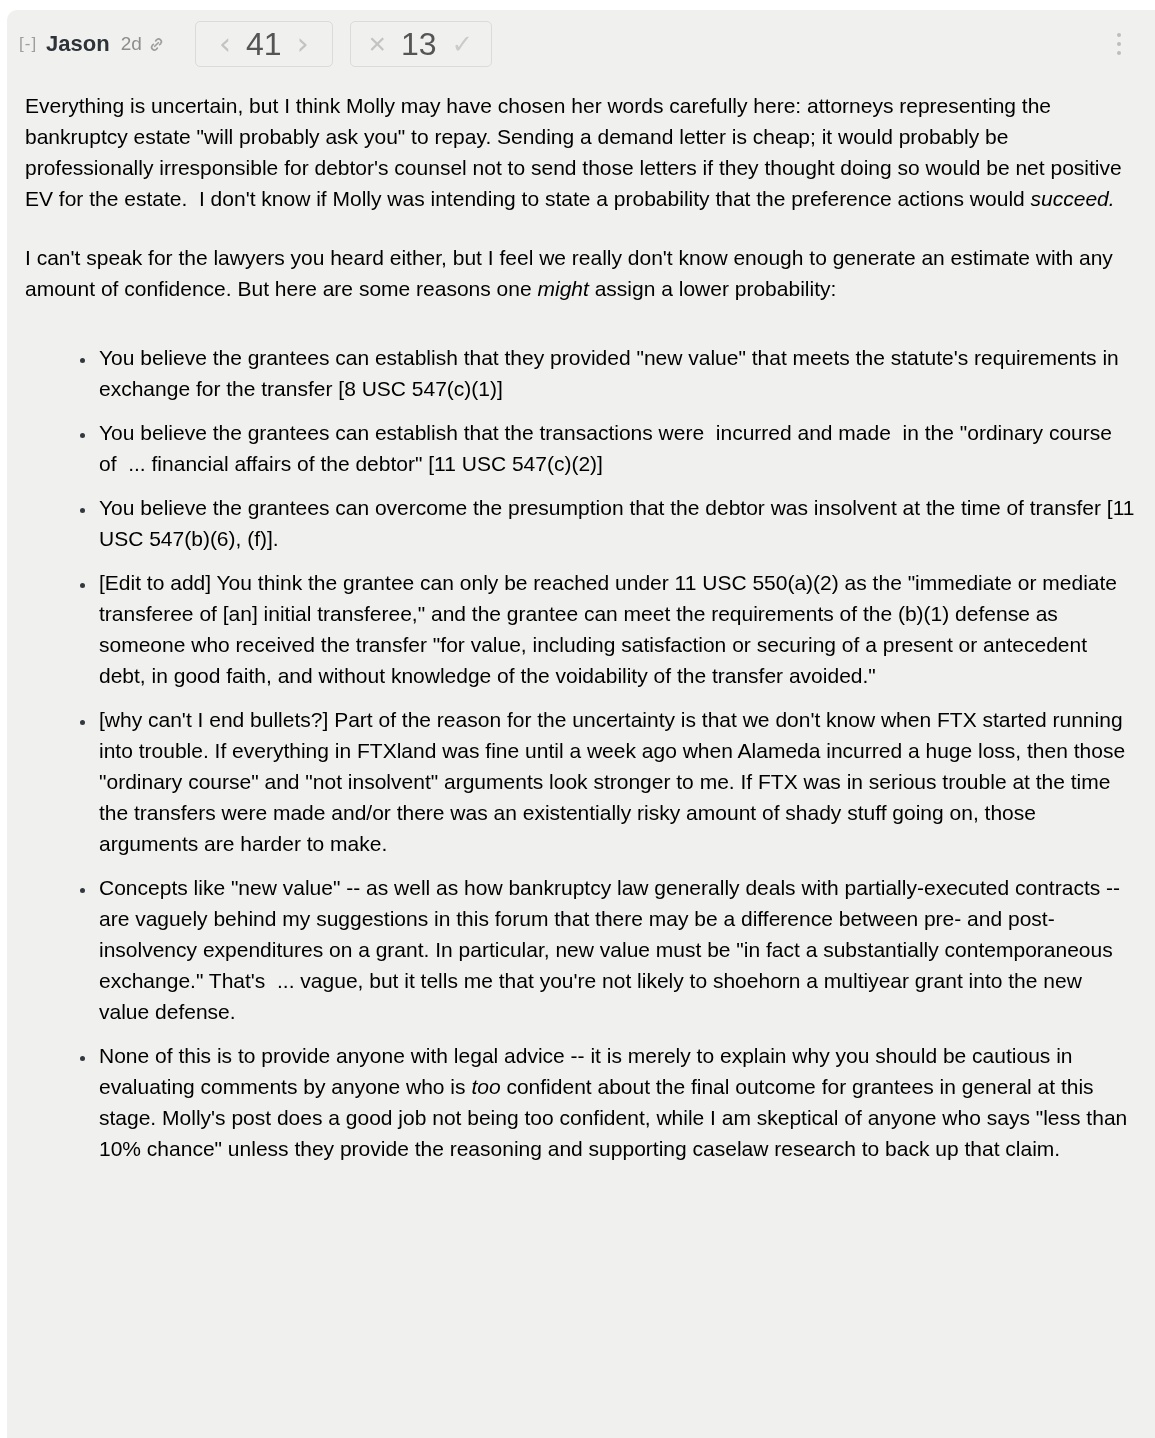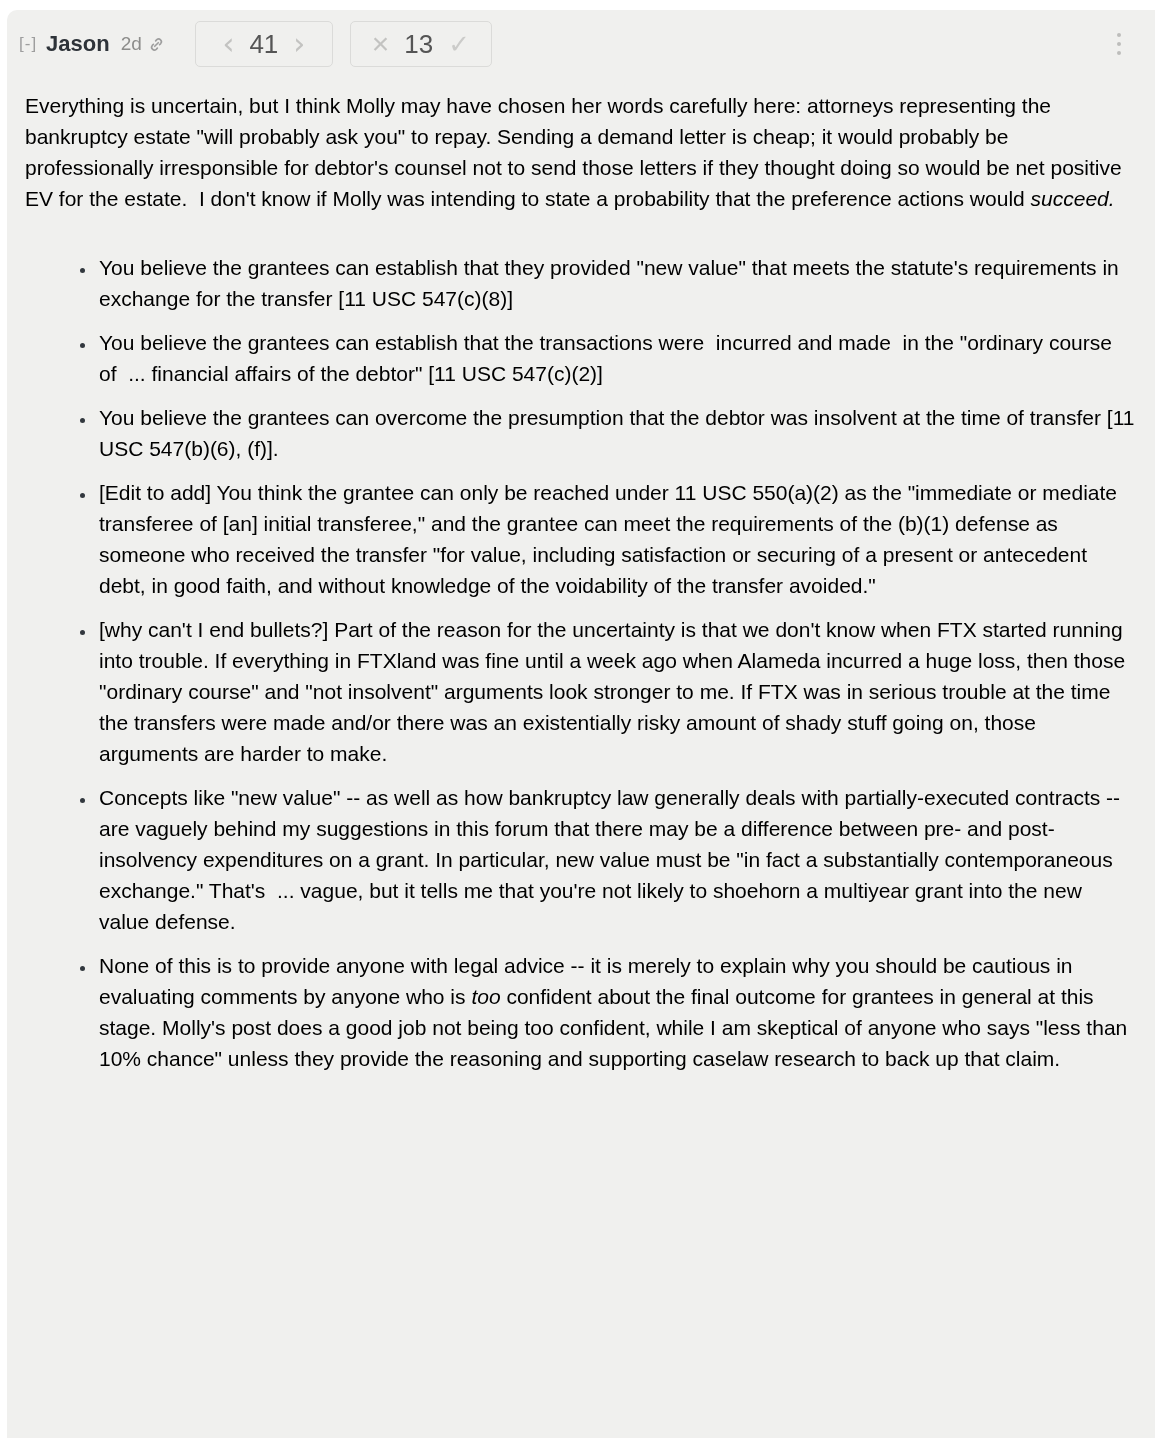--- a/index.html
+++ b/index.html
@@ -36,21 +36,21 @@
   .vote {
     display:flex; align-items:center; justify-content:center;
     border:1px solid #dbdbd9; border-radius:5px;
     height:46px; box-sizing:border-box;
     padding:0 16px; gap:15px;
     cursor:default;
   }
   .vote.karma { margin-left:30px; min-width:138px; }
   .vote.agreement { margin-left:17px; min-width:142px; }
   .chev { color:#c3c3c1; font-size:30px; line-height:1; cursor:pointer; font-family:"DejaVu Sans", sans-serif; }
-  .score { color:#555555; font-size:26px; line-height:1; }
+  .score { color:#555555; font-size:32px; line-height:1; }
   .agree-x { color:#c3c3c1; font-size:30px; line-height:1; cursor:pointer; }
   .agree-check { color:#cbcbc9; font-size:26px; line-height:1; cursor:pointer; font-family:"DejaVu Sans", sans-serif; }
   .menu {
     margin-left:auto; margin-right:8px;
     display:flex; flex-direction:column; gap:5px;
     padding:6px; cursor:pointer;
   }
   .menu i { width:4px; height:4px; border-radius:50%; background:#bdbdbb; }
   
   .comment-body {
@@ -106,22 +106,23 @@
 
     <div class="menu">
         <i></i>
         <i></i>
         <i></i>
       </div>
   </div>
 
   <div class="comment-body">
     <p>Everything is uncertain, but I think Molly may have chosen her words carefully here: attorneys representing the bankruptcy estate "will probably ask you" to repay. Sending a demand letter is cheap; it would probably be professionally irresponsible for debtor's counsel not to send those letters if they thought doing so would be net positive EV for the estate.  I don't know if Molly was intending to state a probability that the preference actions would <em>succeed.</em></p>
+    <p>I can't speak for the lawyers you heard either, but I feel we really don't know enough to generate an estimate with any amount of confidence. But here are some reasons one <em>might</em> assign a lower probability:</p>
     <ul>
-      <li>You believe the grantees can establish that they provided "new value" that meets the statute's requirements in exchange for the transfer [11 USC 547(c)(8)]</li>
+      <li>You believe the grantees can establish that they provided "new value" that meets the statute's requirements in exchange for the transfer [8 USC 547(c)(1)]</li>
       <li>You believe the grantees can establish that the transactions were  incurred and made  in the "ordinary course of  ... financial affairs of the debtor" [11 USC 547(c)(2)]</li>
       <li>You believe the grantees can overcome the presumption that the debtor was insolvent at the time of transfer [11 USC 547(b)(6), (f)].</li>
       <li>[Edit to add] You think the grantee can only be reached under 11 USC 550(a)(2) as the "immediate or mediate transferee of [an] initial transferee," and the grantee can meet the requirements of the (b)(1) defense as someone who received the transfer "for value, including satisfaction or securing of a present or antecedent debt, in good faith, and without knowledge of the voidability of the transfer avoided."</li>
       <li>[why can't I end bullets?] Part of the reason for the uncertainty is that we don't know when FTX started running into trouble. If everything in FTXland was fine until a week ago when Alameda incurred a huge loss, then those "ordinary course" and "not insolvent" arguments look stronger to me. If FTX was in serious trouble at the time the transfers were made and/or there was an existentially risky amount of shady stuff going on, those arguments are harder to make.</li>
       <li>Concepts like "new value" -- as well as how bankruptcy law generally deals with partially-executed contracts -- are vaguely behind my suggestions in this forum that there may be a difference between pre- and post-insolvency expenditures on a grant. In particular, new value must be "in fact a substantially contemporaneous exchange." That's  ... vague, but it tells me that you're not likely to shoehorn a multiyear grant into the new value defense.</li>
       <li>None of this is to provide anyone with legal advice -- it is merely to explain why you should be cautious in evaluating comments by anyone who is <em>too</em> confident about the final outcome for grantees in general at this stage. Molly's post does a good job not being too confident, while I am skeptical of anyone who says "less than 10% chance" unless they provide the reasoning and supporting caselaw research to back up that claim.</li>
     </ul>
   </div>
 
 </div>

